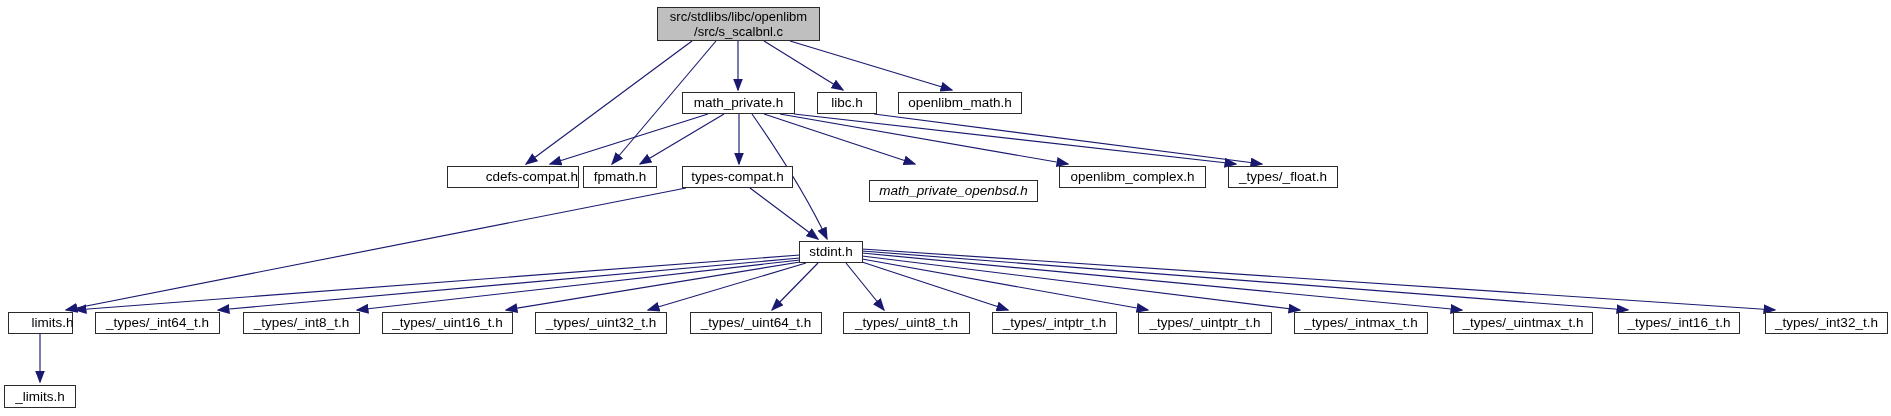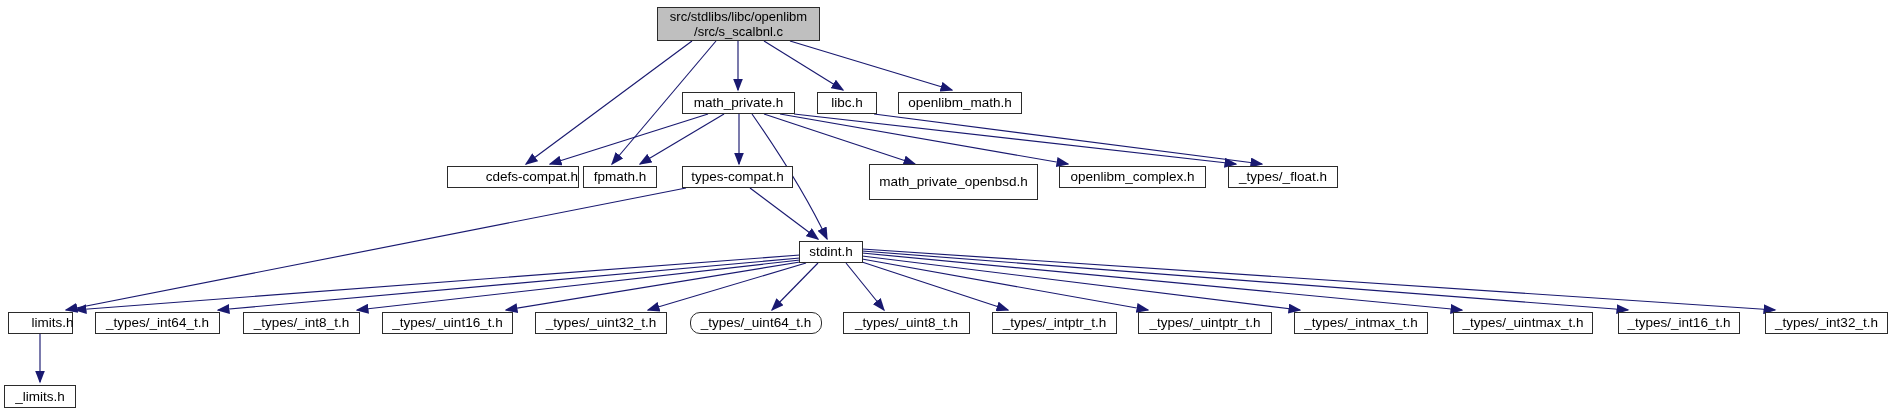--- a/index.html
+++ b/index.html
@@ -104,21 +104,21 @@
     </div>
     <div class="node" style="left: 447px; top: 166px; width: 132px; height: 22px; align-items: flex-end;">
       <span>cdefs-compat.h</span>
     </div>
     <div class="node" style="left: 583px; top: 166px; width: 74px; height: 22px;">
       <span>fpmath.h</span>
     </div>
     <div class="node" style="left: 682px; top: 166px; width: 111px; height: 22px;">
       <span>types-compat.h</span>
     </div>
-    <div class="node" style="left: 869px; top: 164px; width: 169px; height: 36px;">
+    <div class="node" style="left: 869px; top: 180px; width: 169px; height: 22px; font-style: italic;">
       <span>math_private_openbsd.h</span>
     </div>
     <div class="node" style="left: 1059px; top: 166px; width: 147px; height: 22px;">
       <span>openlibm_complex.h</span>
     </div>
     <div class="node" style="left: 1228px; top: 166px; width: 110px; height: 22px;">
       <span>_types/_float.h</span>
     </div>
     <div class="node" style="left: 799px; top: 241px; width: 64px; height: 22px;">
       <span>stdint.h</span>
@@ -131,21 +131,21 @@
     </div>
     <div class="node" style="left: 243px; top: 312px; width: 117px; height: 22px;">
       <span>_types/_int8_t.h</span>
     </div>
     <div class="node" style="left: 382px; top: 312px; width: 131px; height: 22px;">
       <span>_types/_uint16_t.h</span>
     </div>
     <div class="node" style="left: 535px; top: 312px; width: 132px; height: 22px;">
       <span>_types/_uint32_t.h</span>
     </div>
-    <div class="node" style="left: 690px; top: 312px; width: 132px; height: 22px; border-radius: 10px;">
+    <div class="node" style="left: 690px; top: 312px; width: 132px; height: 22px;">
       <span>_types/_uint64_t.h</span>
     </div>
     <div class="node" style="left: 843px; top: 312px; width: 127px; height: 22px;">
       <span>_types/_uint8_t.h</span>
     </div>
     <div class="node" style="left: 992px; top: 312px; width: 125px; height: 22px;">
       <span>_types/_intptr_t.h</span>
     </div>
     <div class="node" style="left: 1138px; top: 312px; width: 134px; height: 22px;">
       <span>_types/_uintptr_t.h</span>

